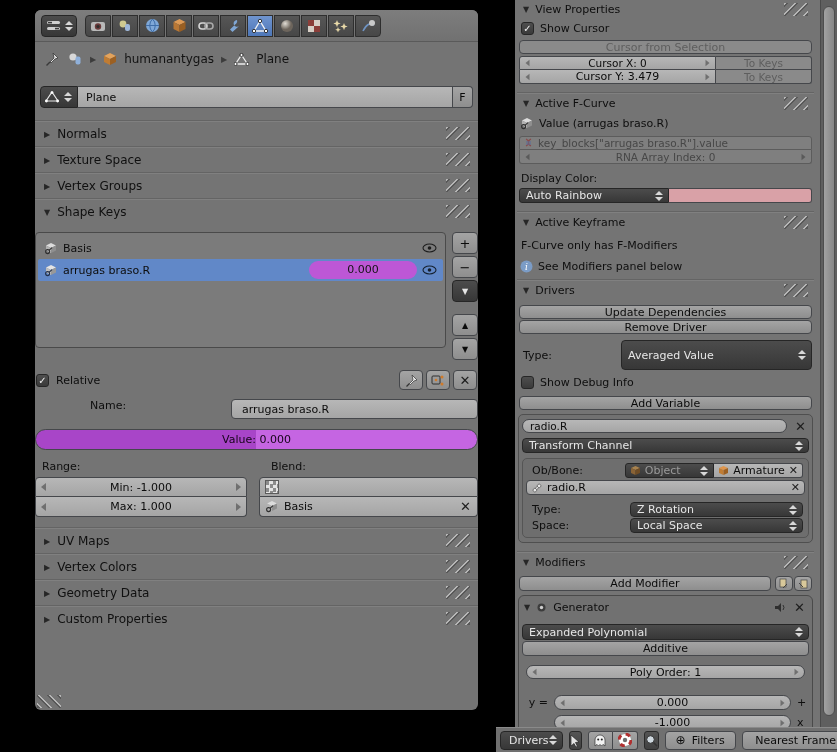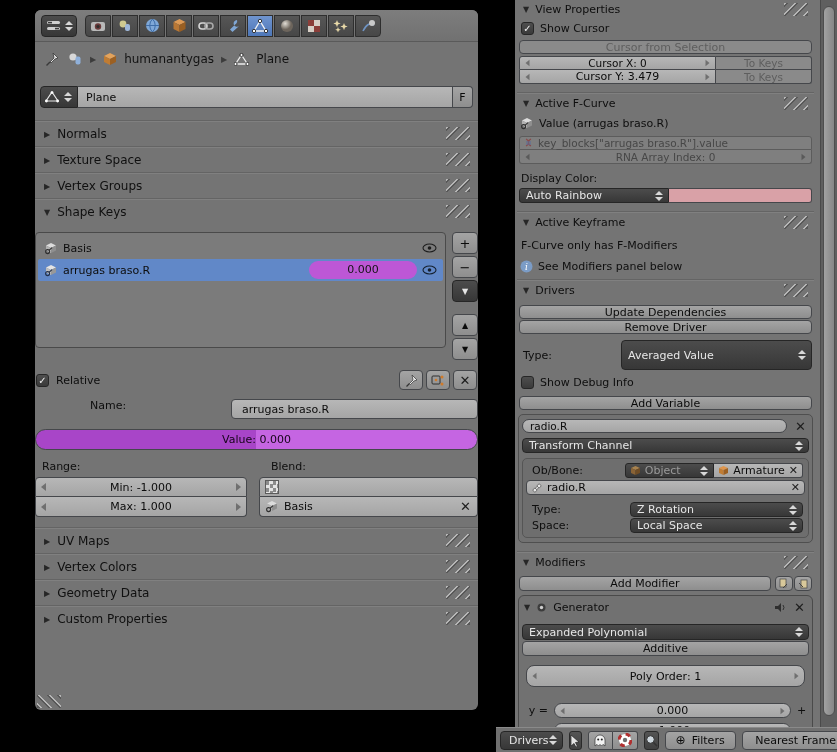--- a/index.html
+++ b/index.html
@@ -715,21 +715,21 @@
         <div class="dark" style="height:16px; margin-top:8px; padding-left:6px;">
             <span>Expanded Polynomial</span>
             <span class="updown">
               <i class="u"></i>
               <i class="d"></i>
             </span>
           </div>
         <div class="btn" style="height:15px; margin-top:1px;">
             <span>Additive</span>
           </div>
-        <div class="field numf" style="height:22px; margin:9px 4px 16px; border-radius:8px;">
+        <div class="field numf" style="height:14px; margin:9px 4px 16px; border-radius:8px;">
             <span class="arrL" style="transform:scale(.8);"></span>
             <span class="txt">Poly Order: 1</span>
             <span class="arrR" style="transform:scale(.8);"></span>
           </div>
         <div class="row" style="margin-top:6px; gap:6px; padding:0 2px;">
           <span class="lbl" style="width:24px; text-align:right;">y =</span>
           <div class="field numf" style="flex:1; height:15px; border-radius:8px;">
               <span class="arrL" style="transform:scale(.8);"></span>
               <span class="txt">0.000</span>
               <span class="arrR" style="transform:scale(.8);"></span>

